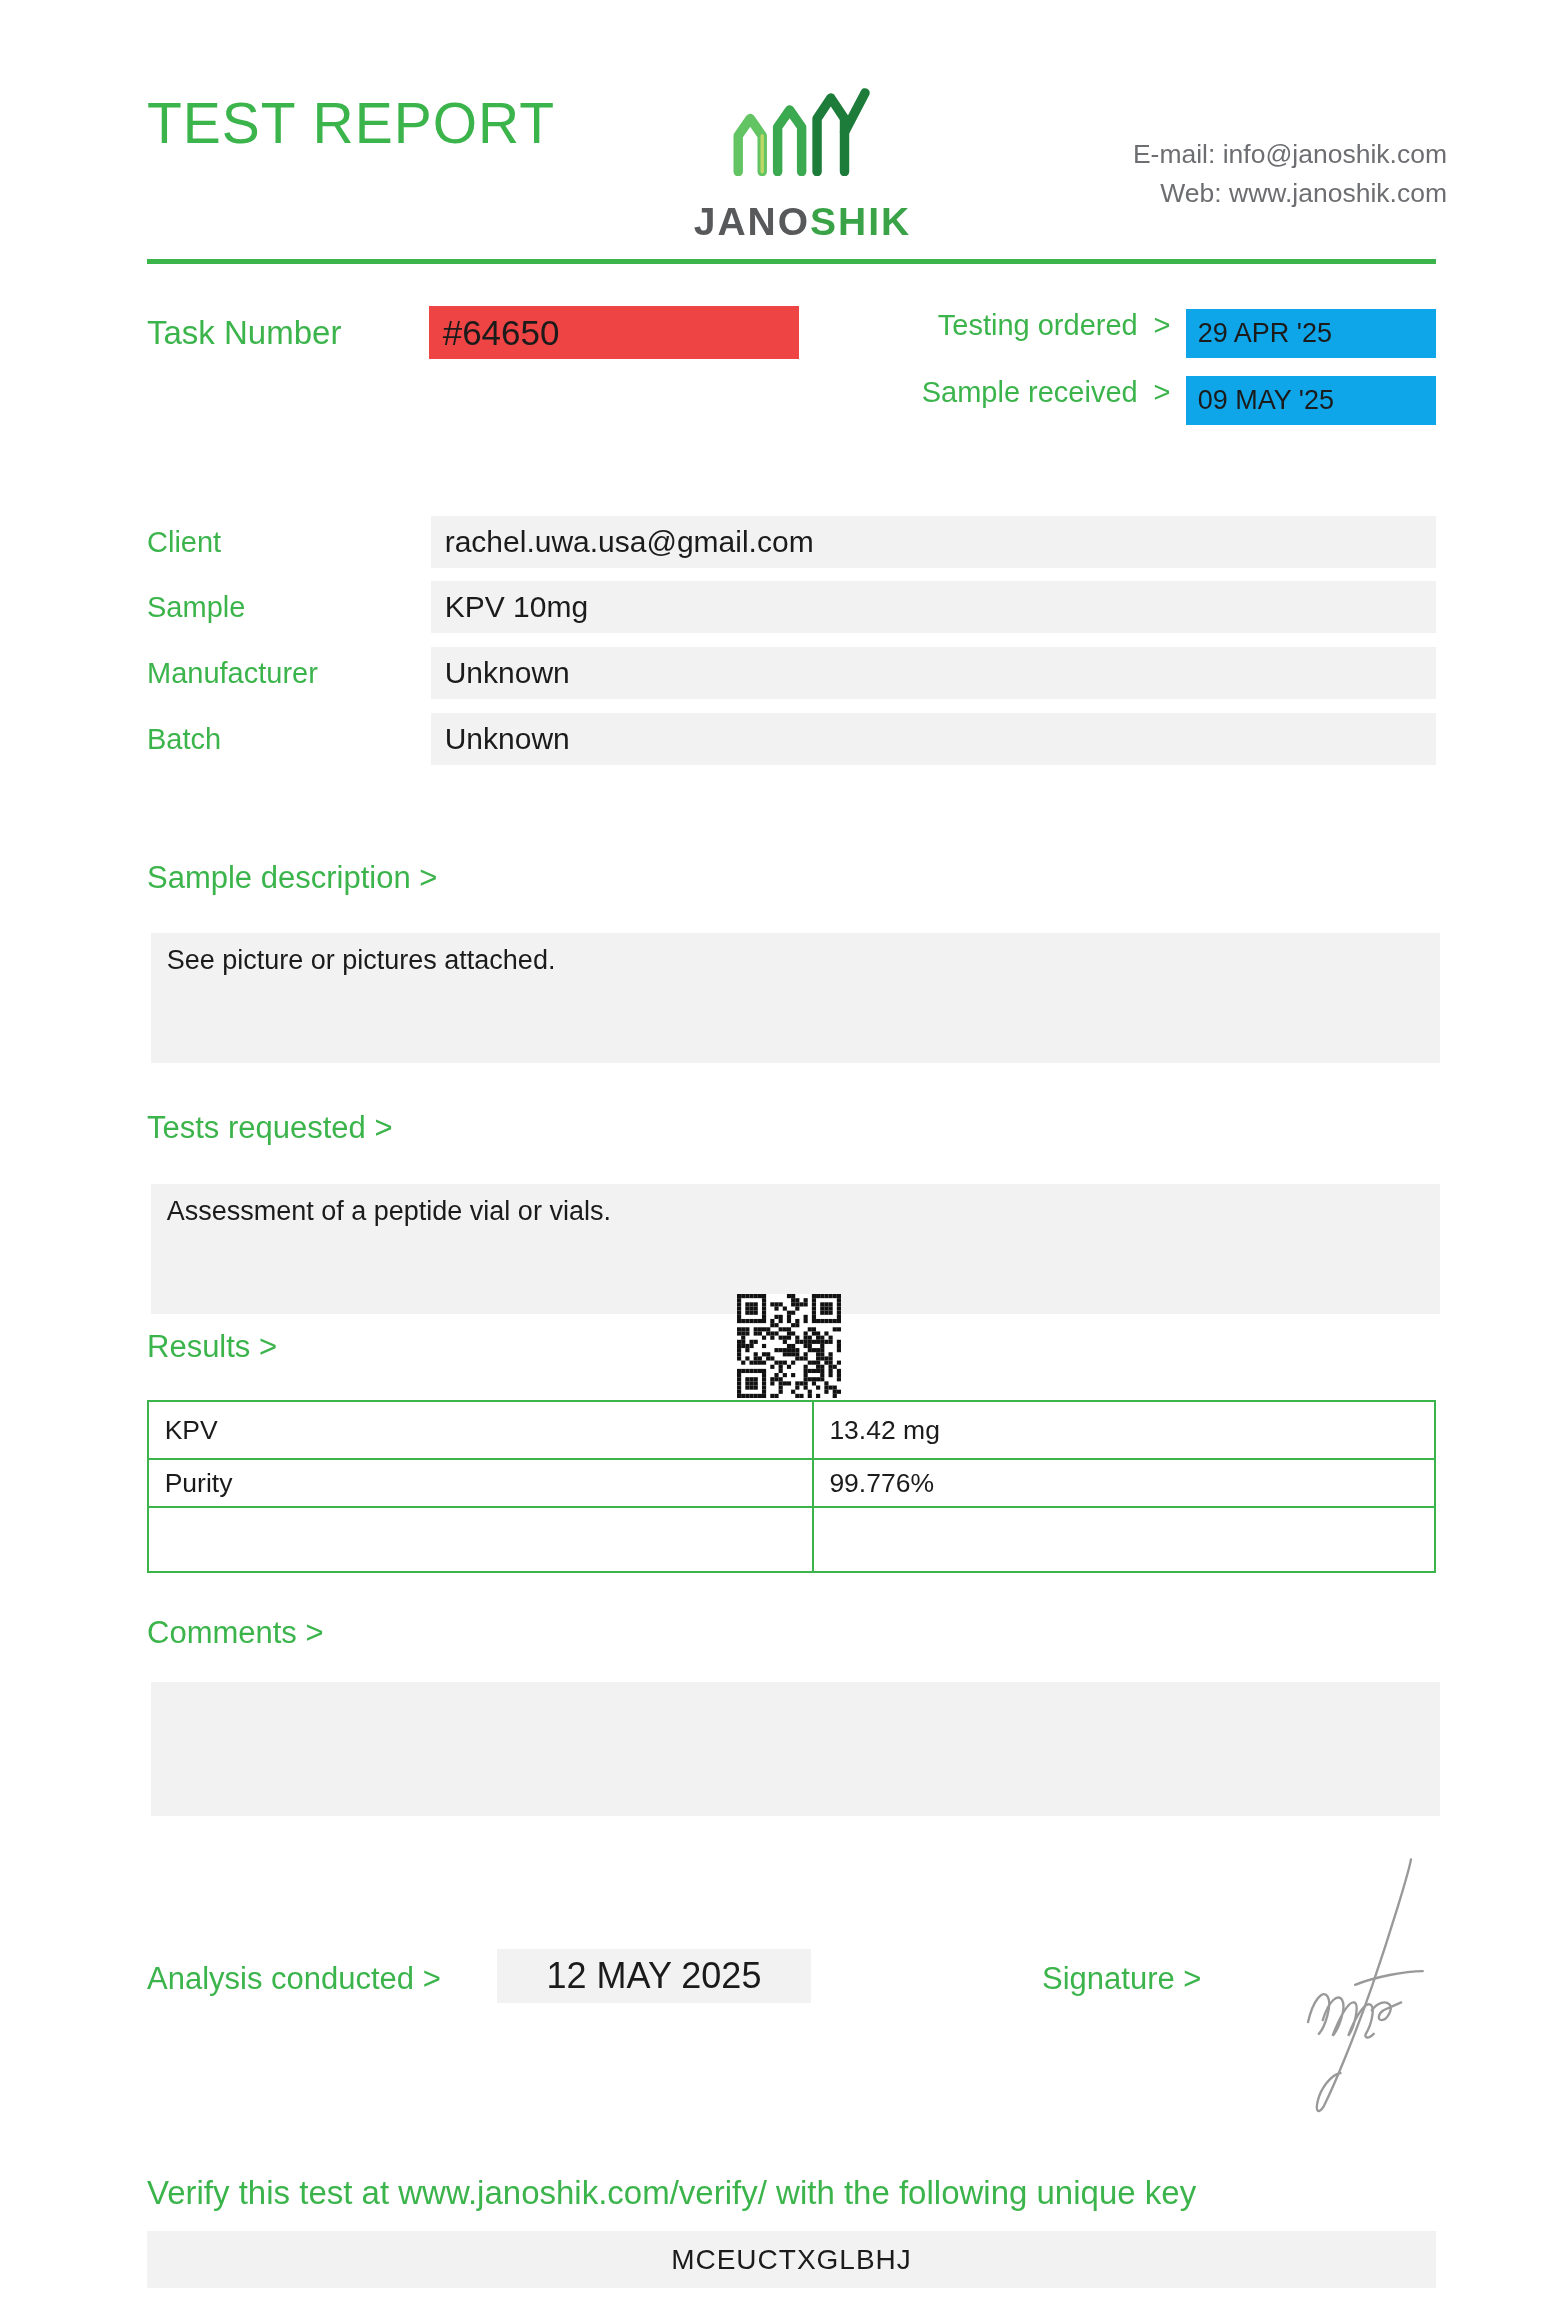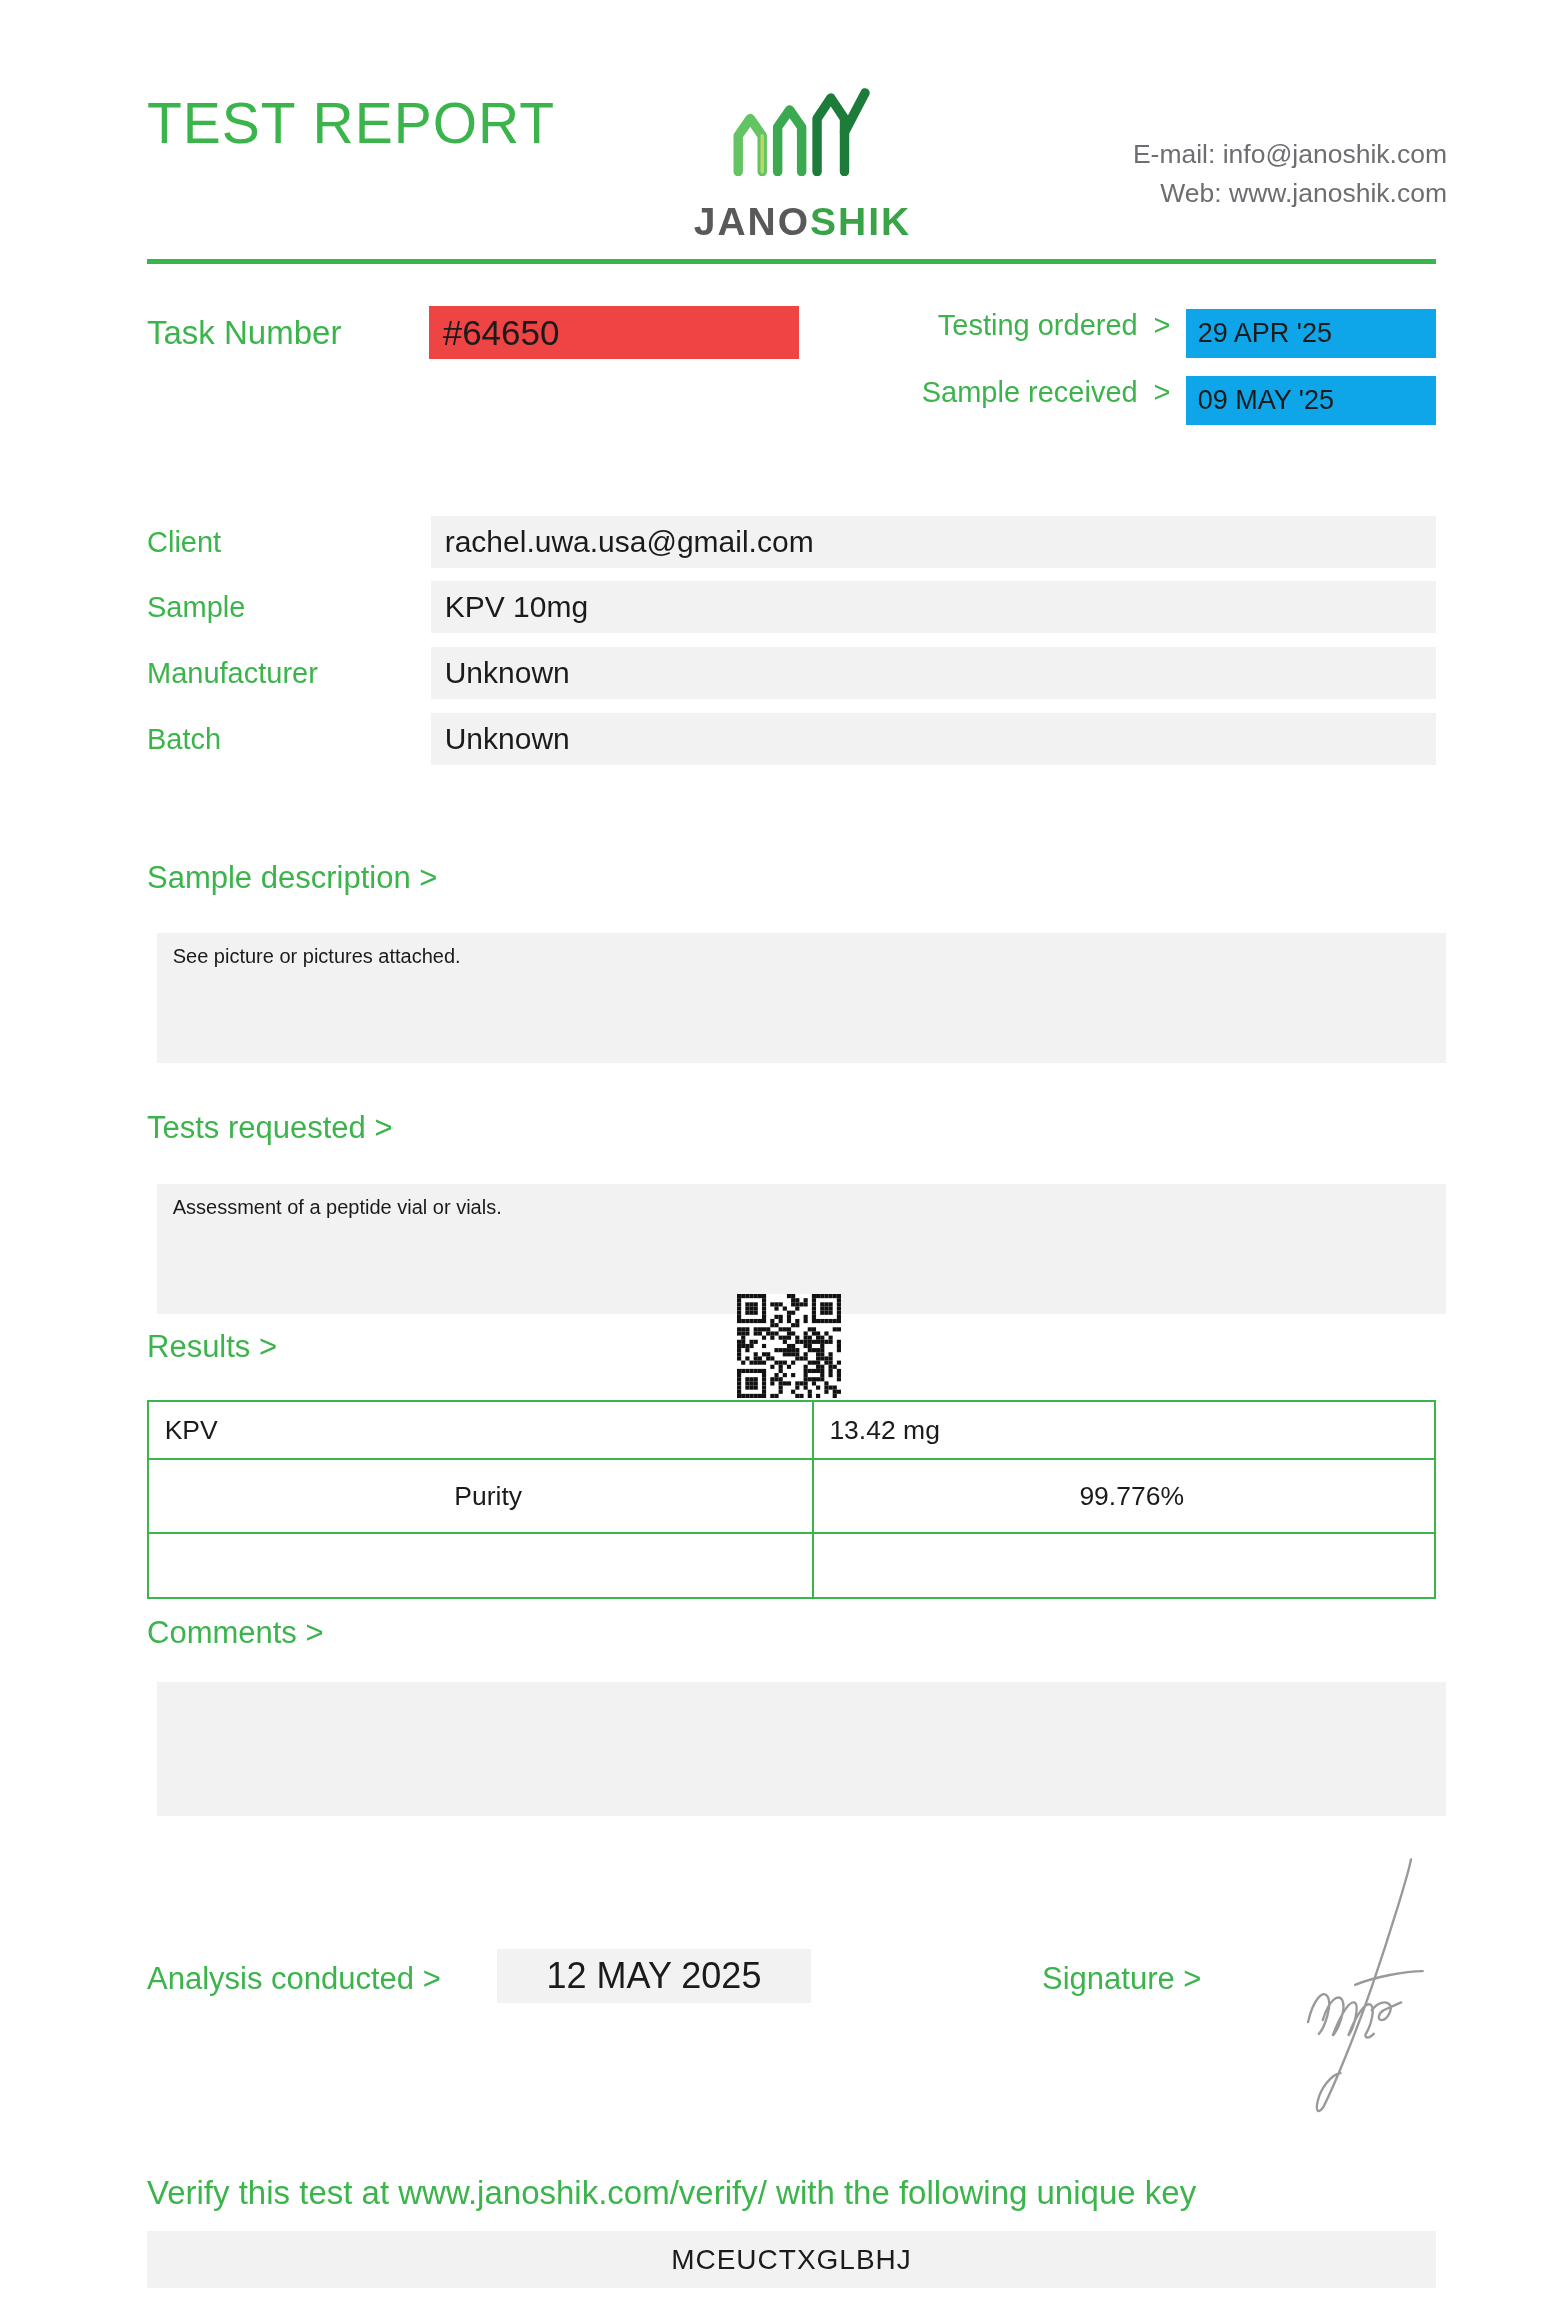--- a/index.html
+++ b/index.html
@@ -22,21 +22,21 @@
   .task-box{left:429px;top:306px;width:370px;height:53px;line-height:53px;font-size:35px;padding-left:13.7px;box-sizing:border-box;}
   .daterow{display:flex;align-items:flex-start;justify-content:flex-end;gap:15.7px;width:564px;}
   .daterow .dlabel{font-size:29px;color:#3cb44c;white-space:nowrap;}
   .daterow .darrow{font-size:29px;color:#3cb44c;}
   .datebox{width:250px;height:49px;line-height:49px;font-size:27px;padding-left:11.8px;box-sizing:border-box;background:#0ea5e9;}
   
   .ilabel{left:147px;font-size:29px;line-height:52px;color:#3cb44c;}
   .ibox{left:431px;width:1005px;height:52px;line-height:52px;font-size:30px;padding-left:13.7px;box-sizing:border-box;background:#f2f2f2;}
   
   .sect{left:147px;font-size:31px;color:#3cb44c;}
-  .bigbox{left:157px;width:1289px;background:#f2f2f2;font-size:20px;padding:11.8px 15.7px;box-sizing:border-box;}
+  .bigbox{left:151px;width:1289px;background:#f2f2f2;font-size:27px;padding:11.8px 15.7px;box-sizing:border-box;}
   
   table.results{left:147px;top:1400px;position:absolute;width:1289px;border-collapse:collapse;table-layout:fixed;background:#ffffff;}
   table.results td{border:2.9px solid #3cb44c;font-size:26.5px;padding:0 0 0 15.7px;vertical-align:middle;}
   
   .an-label{left:147px;top:1952px;font-size:31px;line-height:54px;color:#3cb44c;}
   .an-box{left:497px;top:1949px;width:314px;height:54px;line-height:54px;text-align:center;font-size:36px;background:#f2f2f2;}
   .sig-label{left:1042px;top:1952px;font-size:31px;line-height:54px;color:#3cb44c;}
   
   .verify-line{left:147px;top:2174px;width:1289px;font-size:33px;color:#3cb44c;white-space:nowrap;}
   .key-box{left:147px;top:2231px;width:1289px;height:57px;line-height:57px;text-align:center;font-size:28px;background:#f2f2f2;letter-spacing:1px;}
@@ -414,21 +414,21 @@
       <rect x="97.52" y="101.76" width="4.24" height="4.24" fill="#111"></rect>
     </svg>
   <div class="abs sect" style="top:1329px;">Results &gt;</div>
 
   <table class="results">
     <tbody>
         <tr style="height:58px;">
       <td style="width:647px;">KPV</td>
       <td>13.42 mg</td>
     </tr>
-    <tr style="height:74px;text-align:center;">
+    <tr style="height:48px;">
       <td>Purity</td>
       <td>99.776%</td>
     </tr>
     <tr style="height:65px;">
       <td></td>
       <td></td>
     </tr>
   </tbody>
     </table>
 

